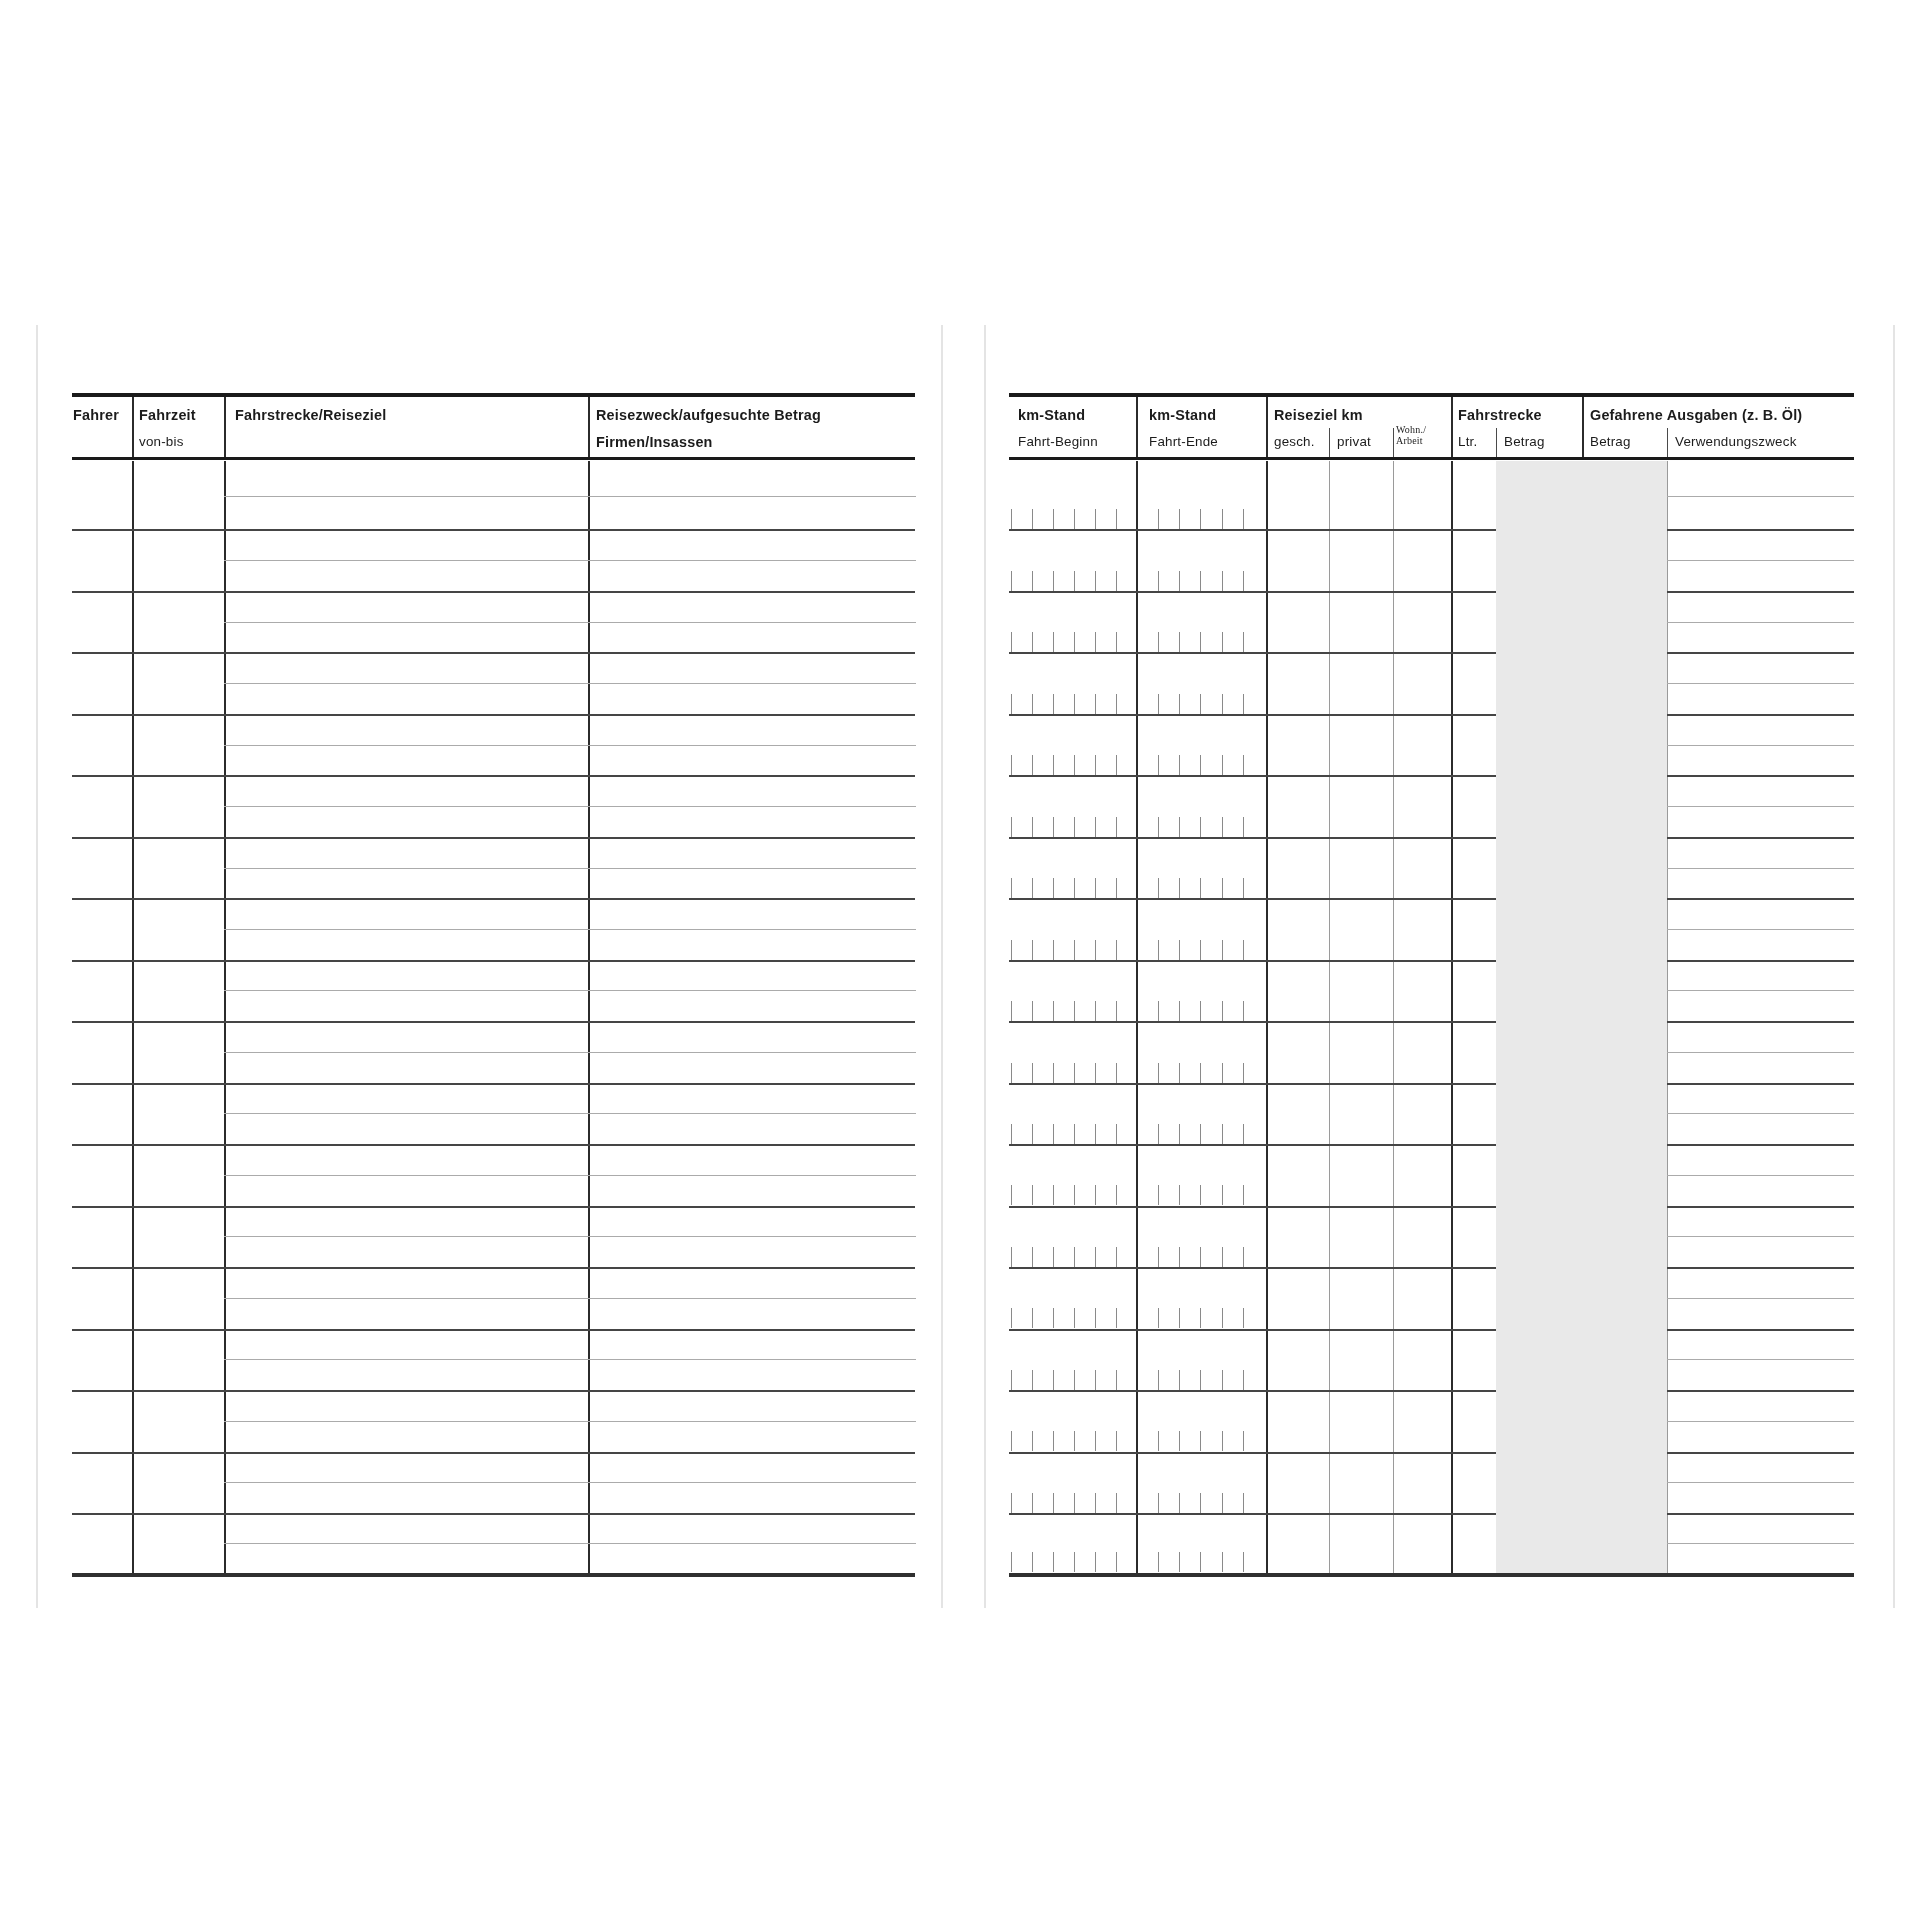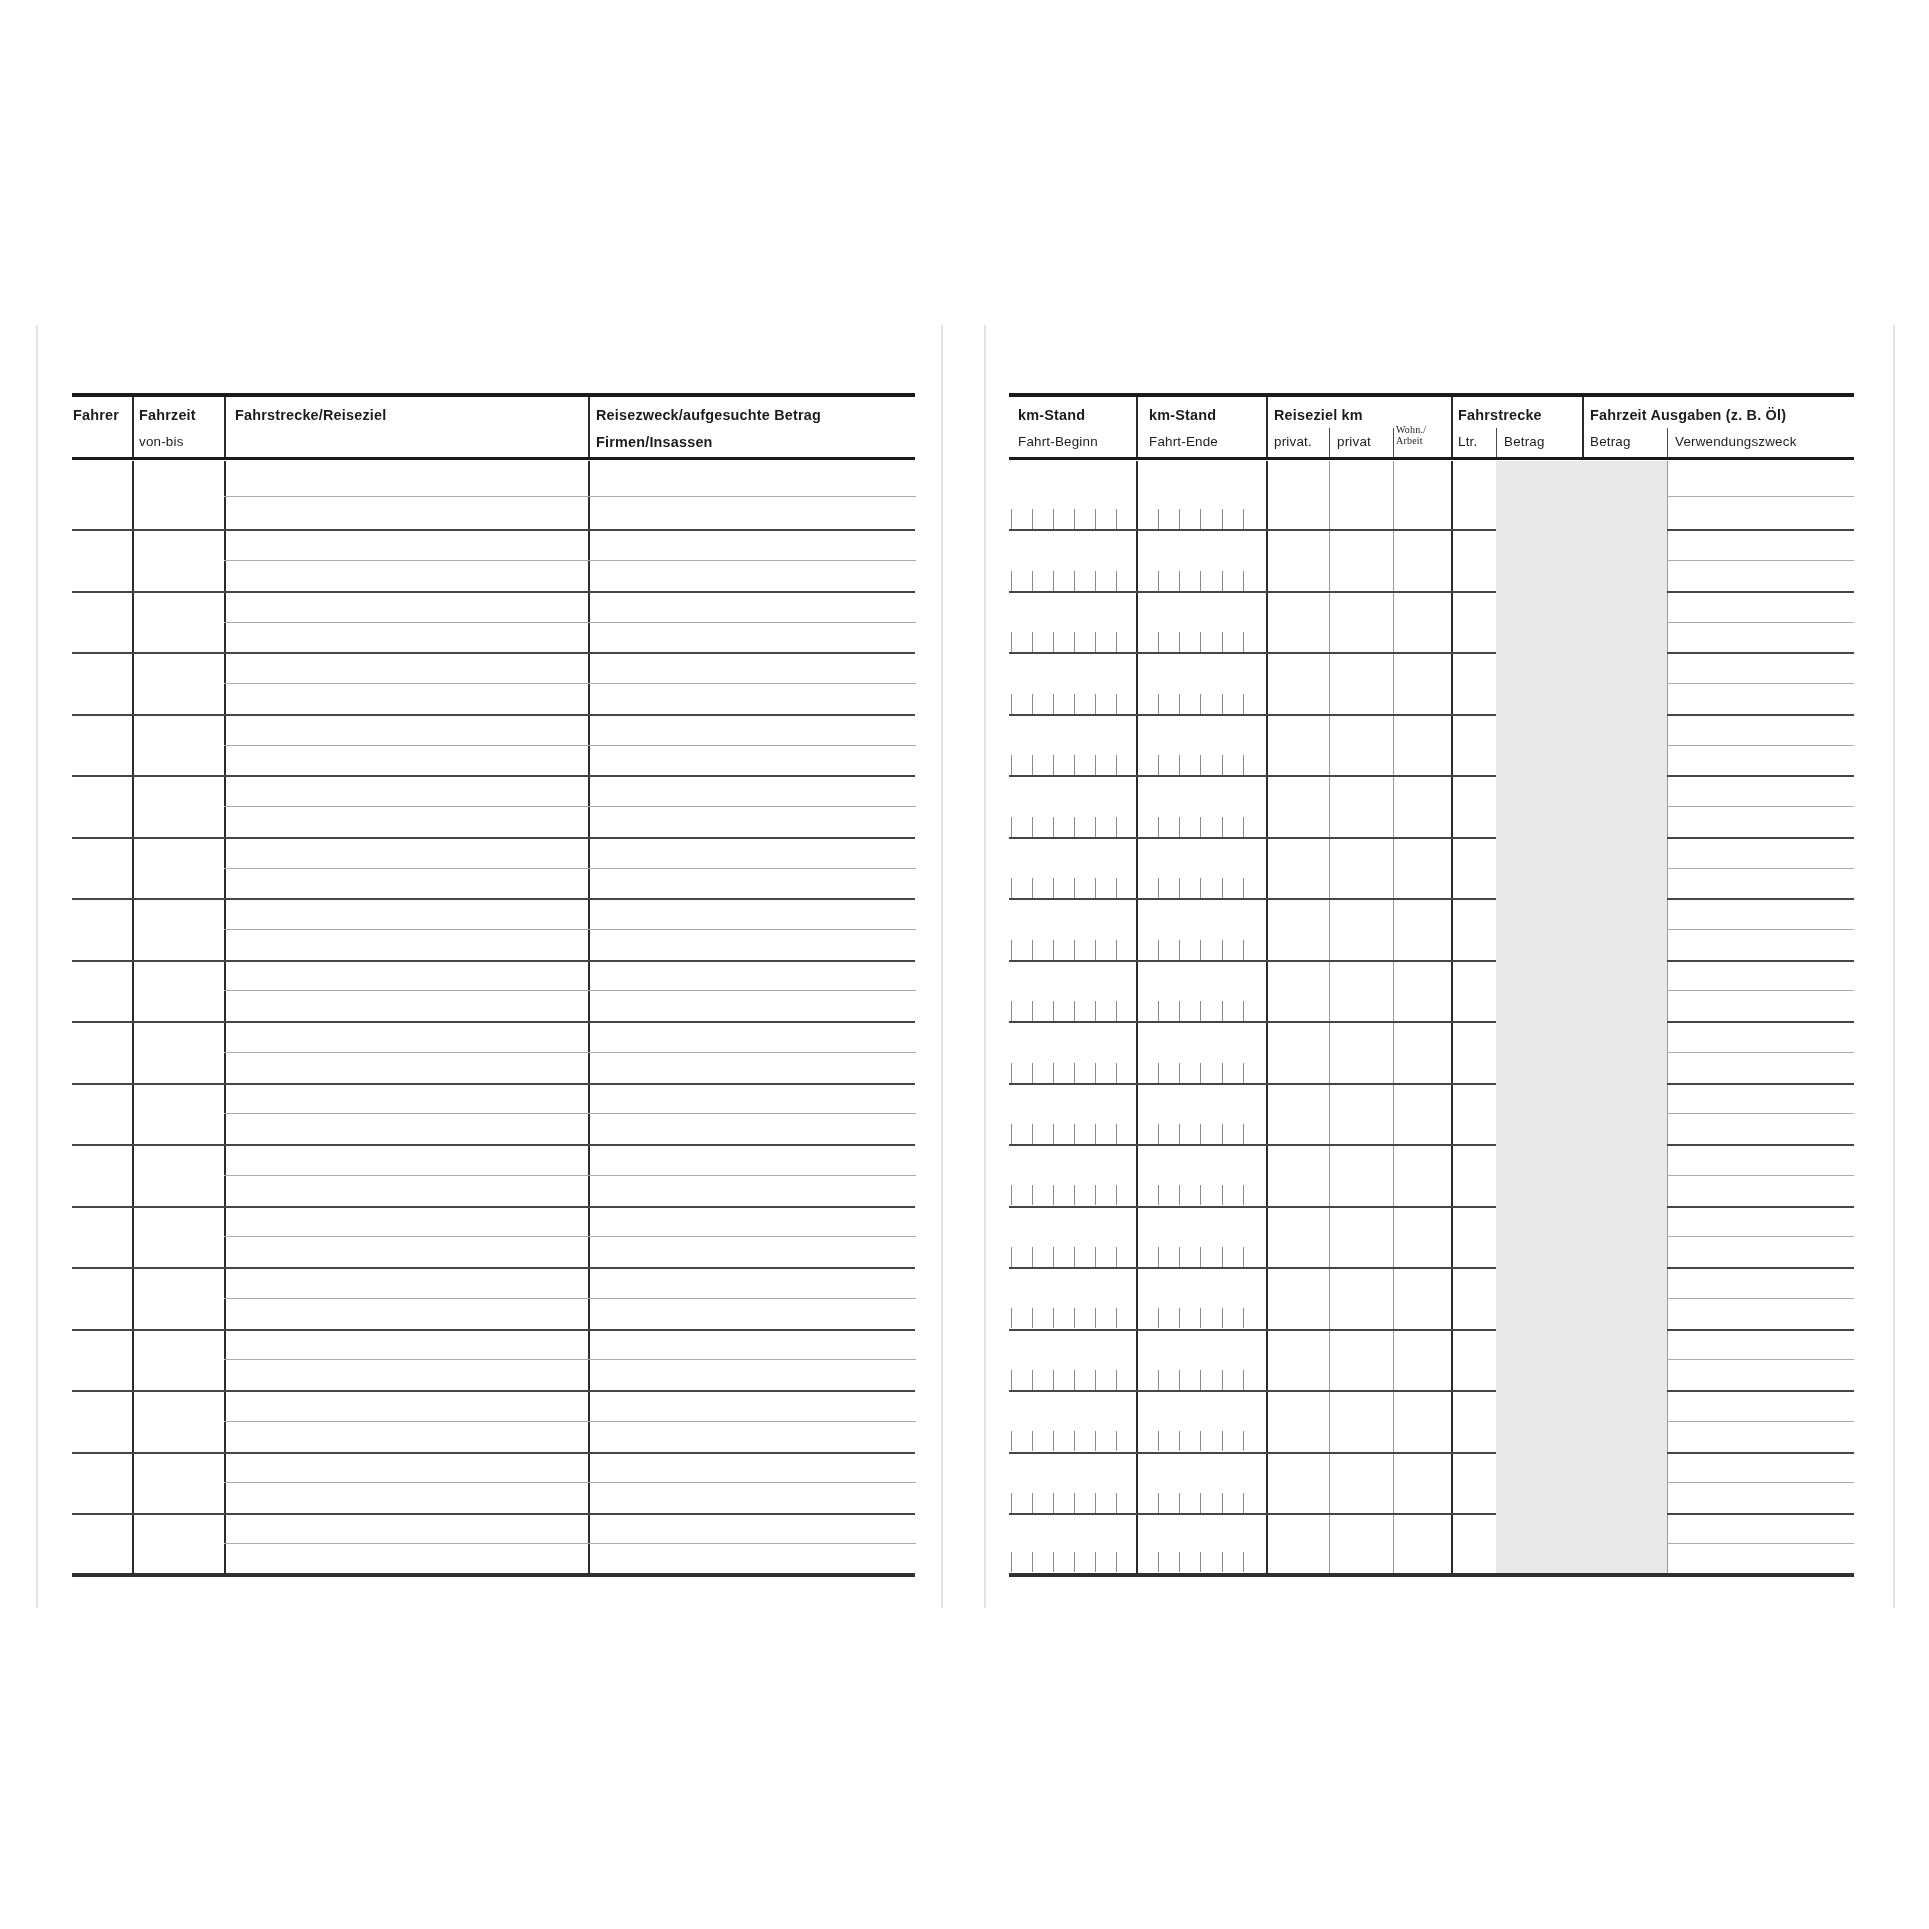--- a/index.html
+++ b/index.html
@@ -347,27 +347,27 @@
   <div class="lbl" style="left:596px;top:407px;">Reisezweck/aufgesuchte Betrag</div>
   <div class="lbl" style="left:596px;top:434px;">Firmen/Insassen</div>
 
   <div class="lbl" style="left:1018px;top:407px;">km-Stand</div>
   <div class="lbl sub" style="left:1018px;top:434px;">Fahrt-Beginn</div>
 
   <div class="lbl" style="left:1149px;top:407px;">km-Stand</div>
   <div class="lbl sub" style="left:1149px;top:434px;">Fahrt-Ende</div>
 
   <div class="lbl" style="left:1274px;top:407px;">Reiseziel km</div>
-  <div class="lbl sub" style="left:1274px;top:434px;">privat.</div>
+  <div class="lbl sub" style="left:1274px;top:434px;">gesch.</div>
   <div class="lbl sub" style="left:1337px;top:434px;">privat</div>
   <div class="lbl tiny" style="left:1396px;top:424px;font-family:Liberation Serif, serif;">Wohn./
 Arbeit</div>
 
   <div class="lbl" style="left:1458px;top:407px;">Fahrstrecke</div>
   <div class="lbl sub" style="left:1458px;top:434px;">Ltr.</div>
   <div class="lbl sub" style="left:1504px;top:434px;">Betrag</div>
 
-  <div class="lbl" style="left:1590px;top:407px;">Fahrzeit Ausgaben (z. B. Öl)</div>
+  <div class="lbl" style="left:1590px;top:407px;">Gefahrene Ausgaben (z. B. Öl)</div>
   <div class="lbl sub" style="left:1590px;top:434px;">Betrag</div>
   <div class="lbl sub" style="left:1675px;top:434px;">Verwendungszweck</div>
 
 </div>
 
 
 </body></html>

